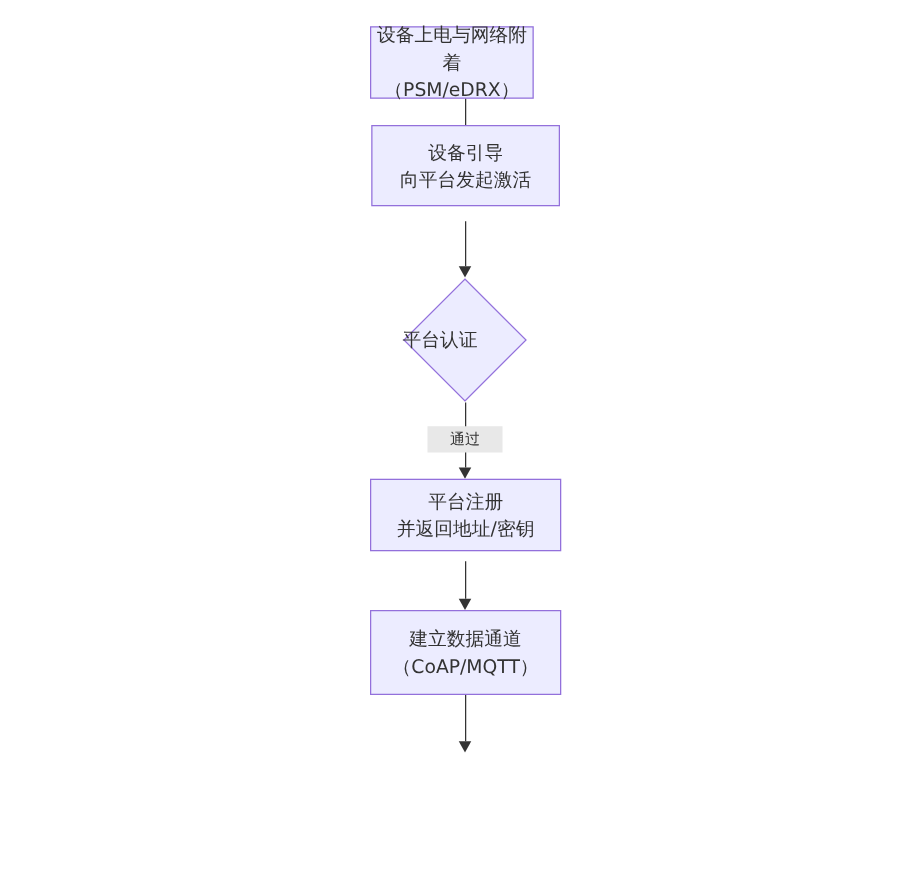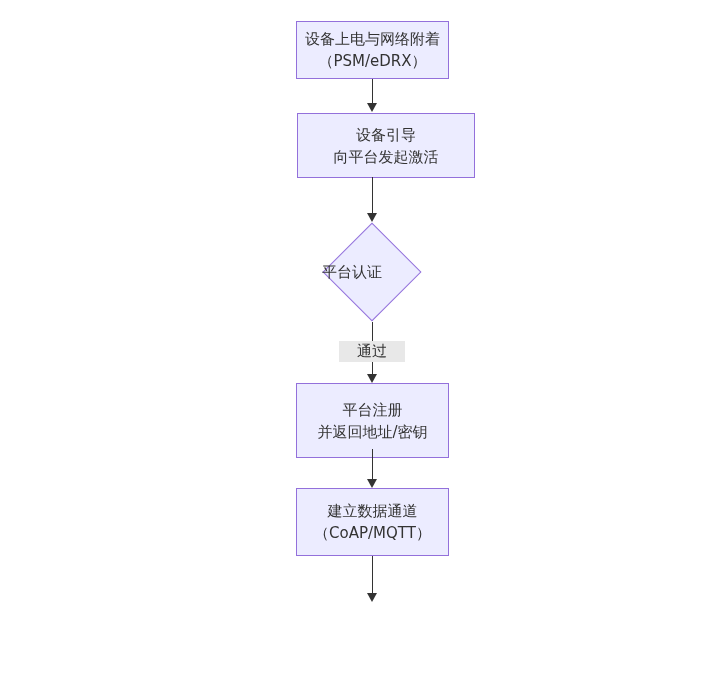--- a/index.html
+++ b/index.html
@@ -18,23 +18,23 @@
     background: var(--node_fill, #ECECFF);
     border: 1px solid var(--node_border, #9370DB);
     display: flex;
     align-items: center;
     justify-content: center;
     text-align: center;
     font-size: 15px;
     line-height: 22px;
     white-space: pre-line;
   }
-  .rect-1 { left: 296px; top: 21px;  width: 153px; height: 58px; }
-  .rect-2 { left: 297px; top: 113px; width: 178px; height: 65px; }
-  .rect-3 { left: 296px; top: 383px; width: 153px; height: 75px; }
+  .rect-1 { left: 296px; top: 21px;  width: 131px; height: 58px; }
+  .rect-2 { left: 297px; top: 100px; width: 151px; height: 65px; }
+  .rect-3 { left: 296px; top: 383px; width: 153px; height: 58px; }
   .rect-4 { left: 296px; top: 488px; width: 153px; height: 68px; text-align: center; }
   .rect-5 { left: 296px; top: 602px; width: 153px; height: 65px; }
 
   .diamond-shape {
     position: absolute;
     left: 337px; top: 237px;
     width: 70px; height: 70px;
     box-sizing: border-box;
     background: var(--node_fill, #ECECFF);
     border: 1px solid var(--node_border, #9370DB);
@@ -67,21 +67,21 @@
   .el-3 { top: 322px; height: 52px; }  .eh-3 { top: 374px; }
   .el-4 { top: 449px; height: 30px; }  .eh-4 { top: 479px; }
   .el-5 { top: 556px; height: 37px; }  .eh-5 { top: 593px; }
 
   .edge-label {
     position: absolute;
     left: 372px; top: 341px;
     transform: translateX(-50%);
     background: var(--label_bg, #e8e8e8);
     padding: 0 18px;
-    font-size: 15px;
+    font-size: 12px;
     line-height: 21px;
     white-space: nowrap;
     font-family: Liberation Serif, serif;
   }
 </style>
 </head>
 <body>
 
 <div class="canvas" style="--background: #ffffff; --node_fill: #ECECFF; --node_border: #9370DB; --edge_color: #333333; --text_color: #333333; --label_bg: #e8e8e8;">
 

